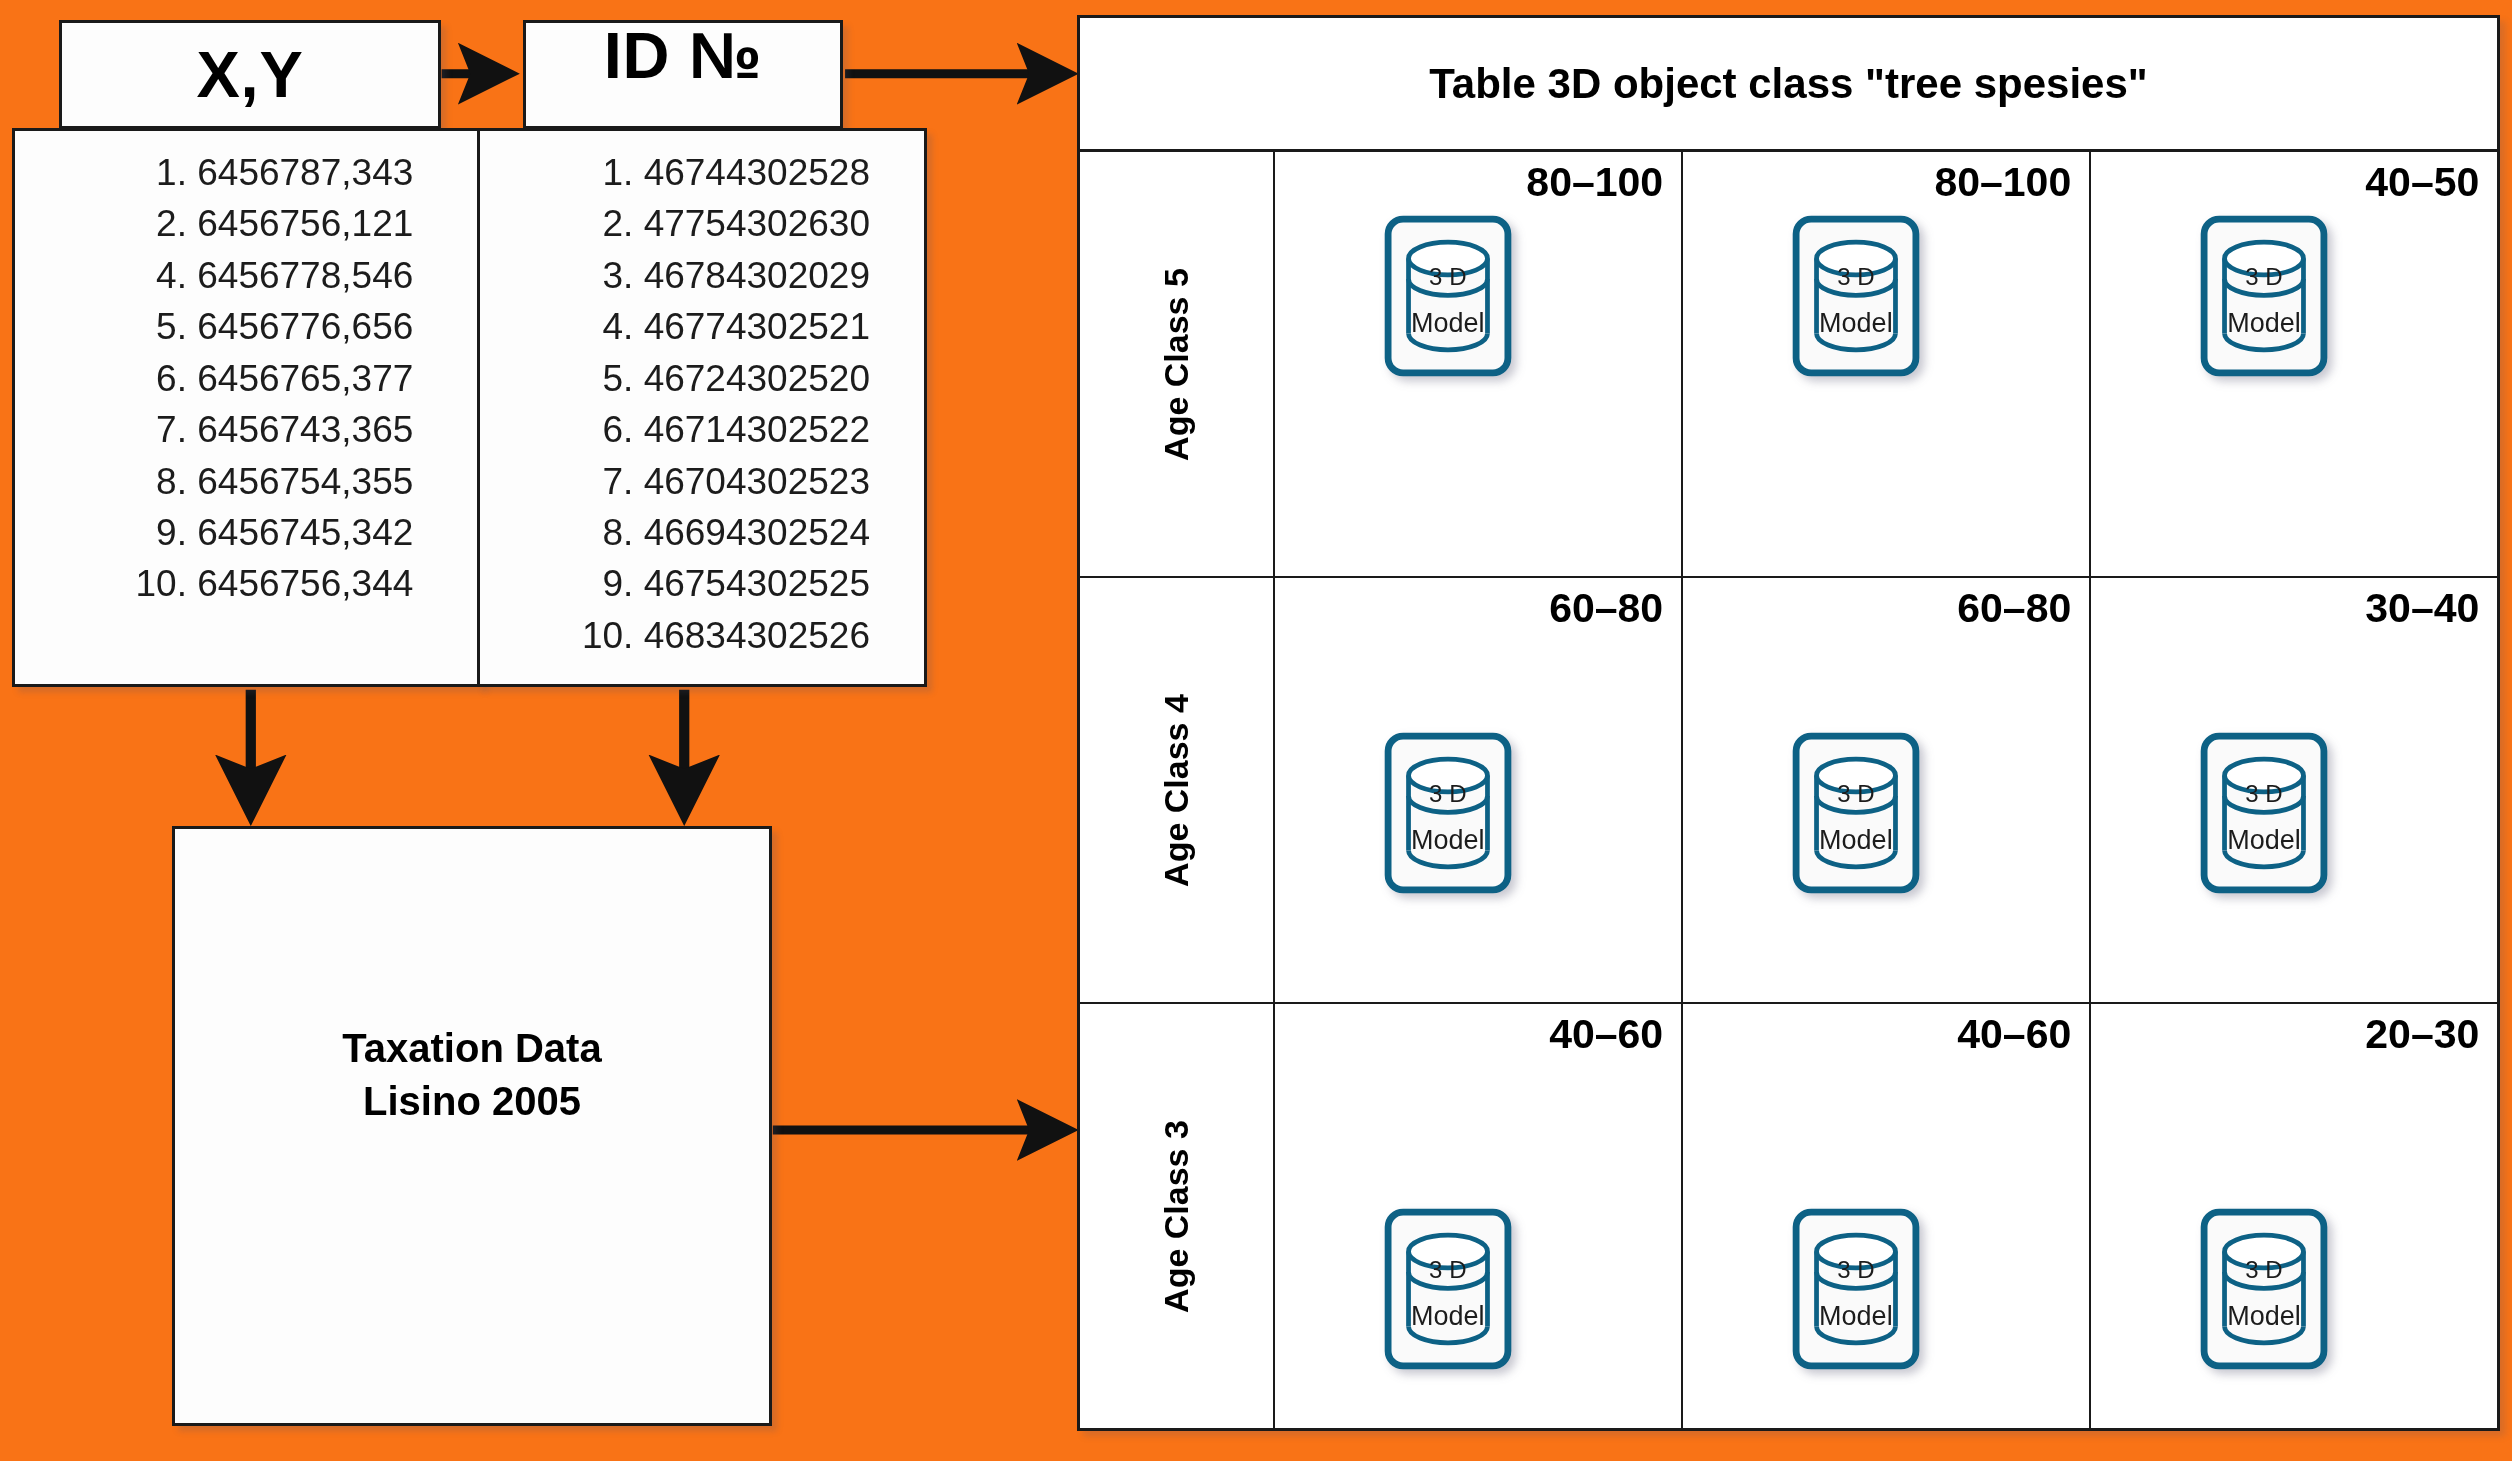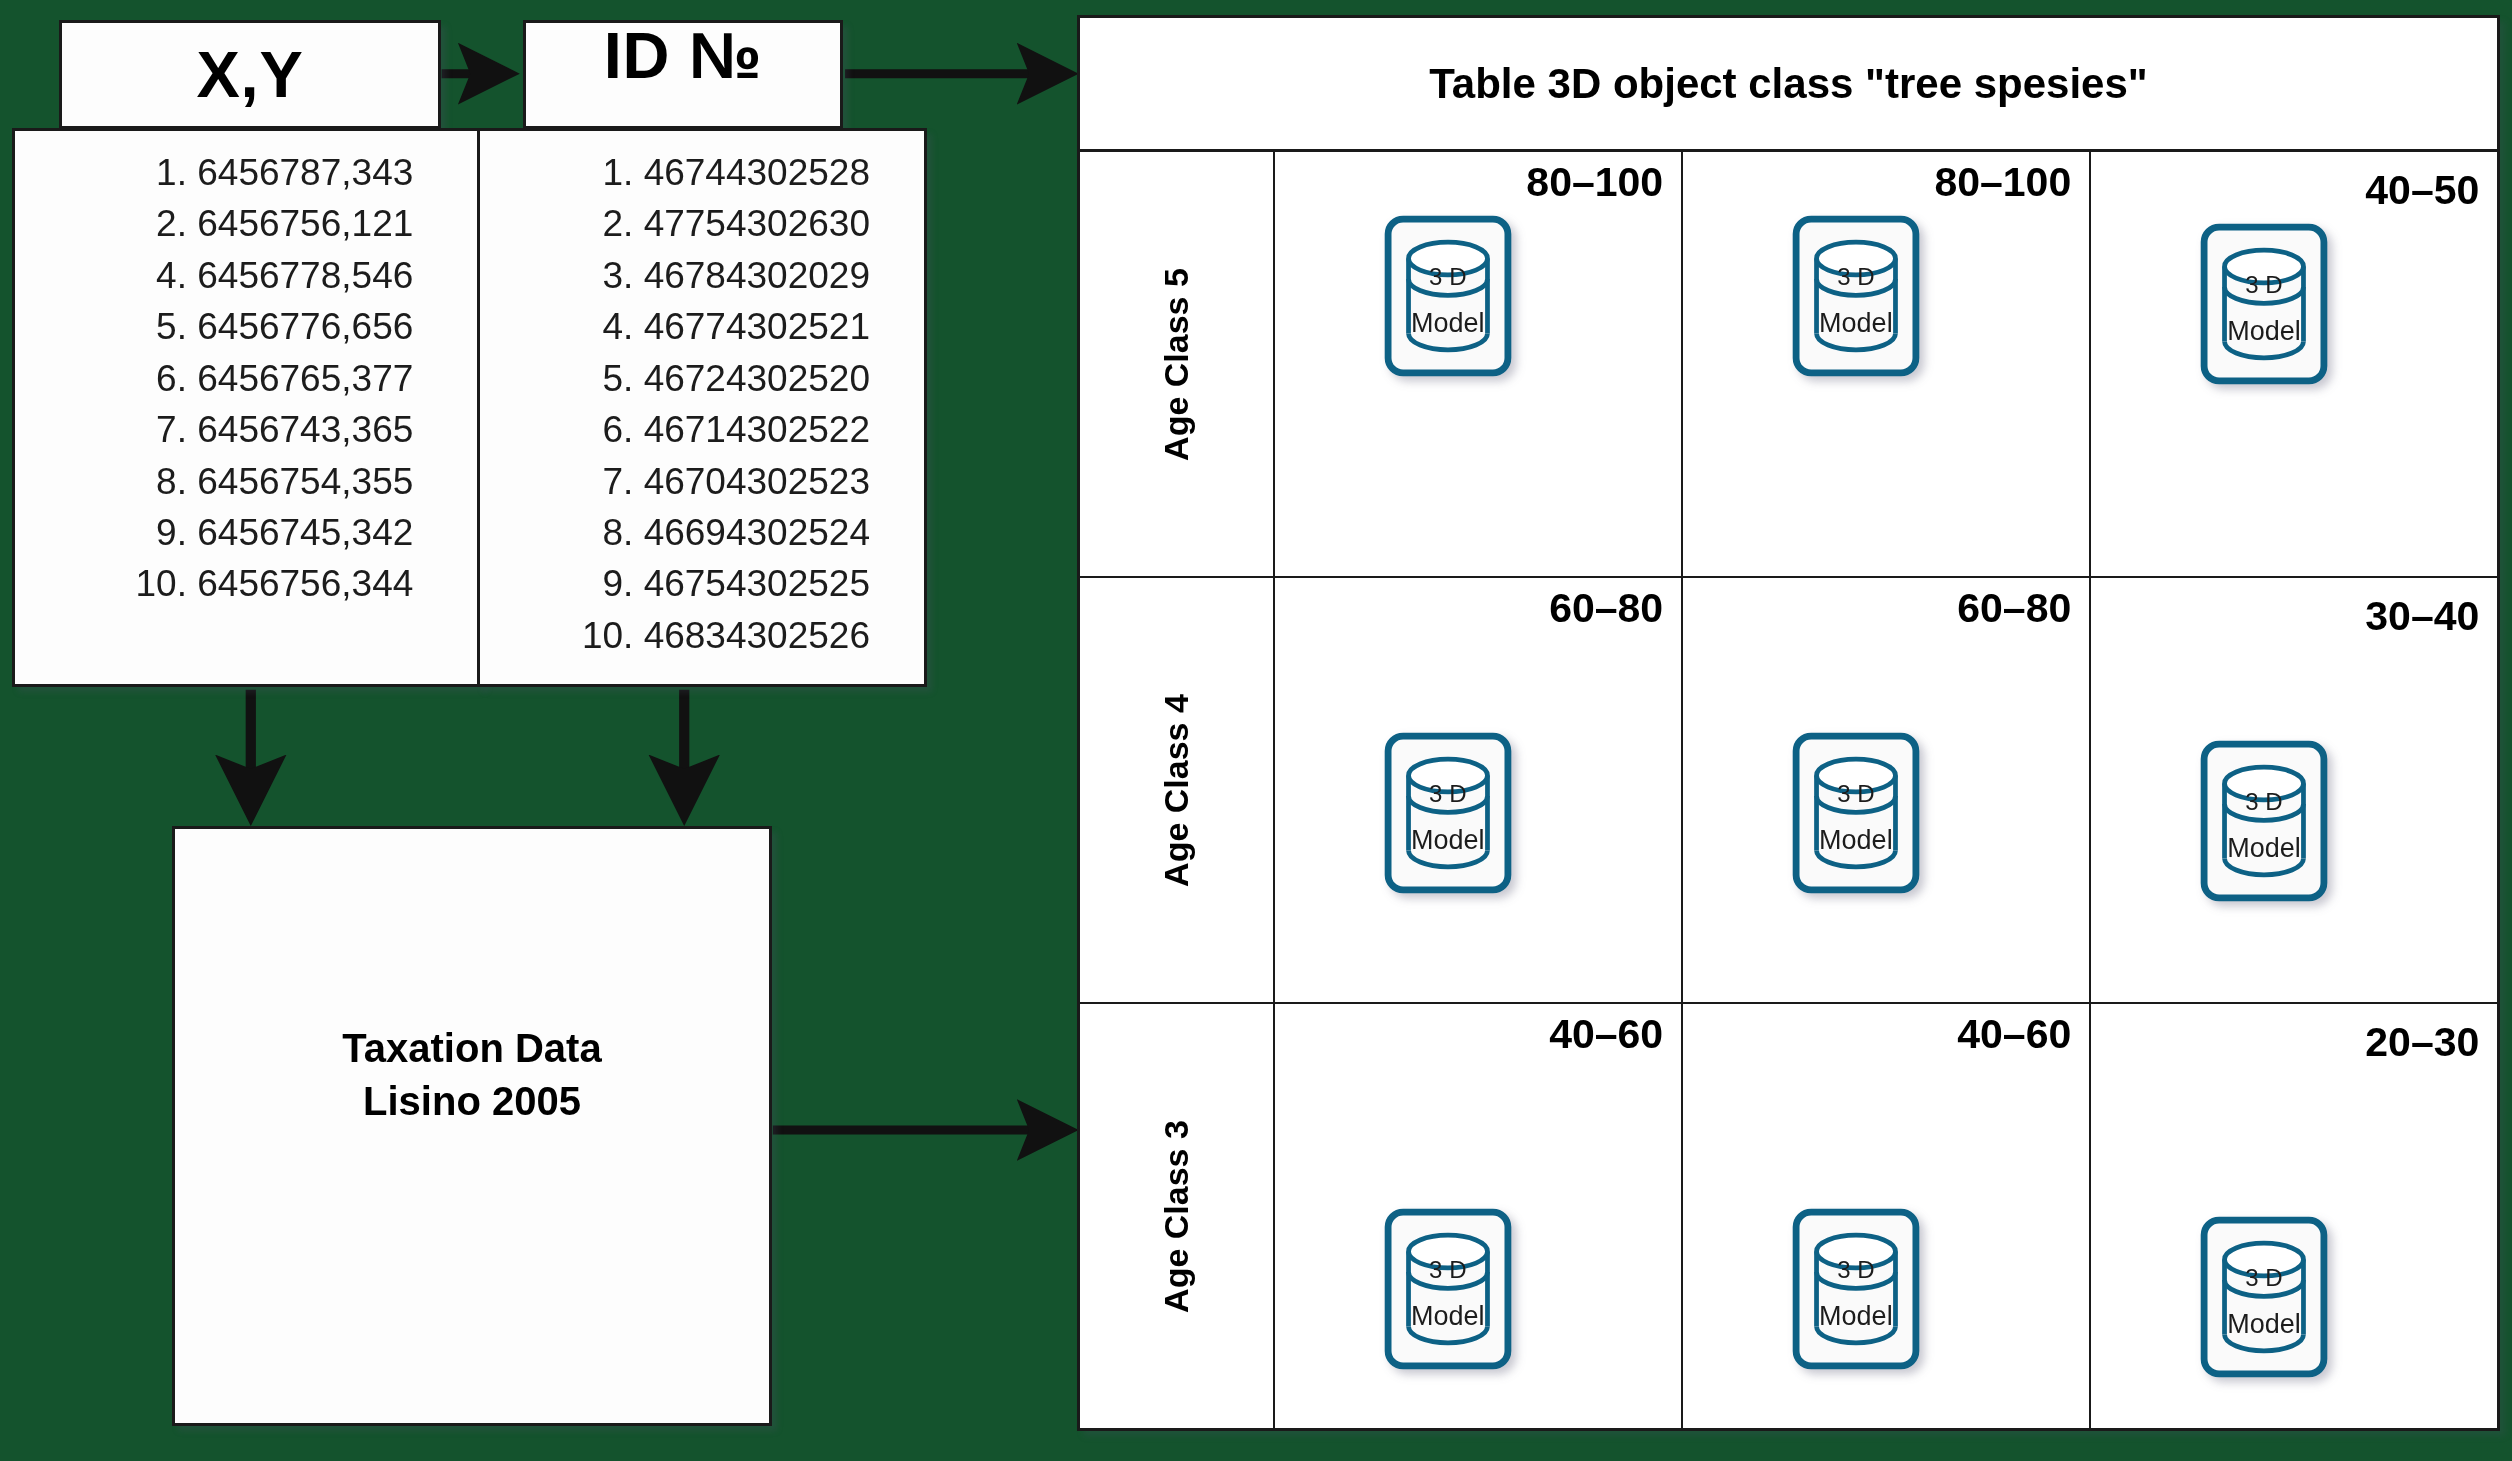--- a/index.html
+++ b/index.html
@@ -9,21 +9,21 @@
     background: #ffffff;
   }
   body {
     font-family: "Liberation Sans", sans-serif;
     color: #000000;
   }
   #stage {
     position: relative;
     width: 2512px;
     height: 1462px;
-    background: #14532d;
+    background: #f97316;
     overflow: hidden;
   }
 
   
   .box {
     position: absolute;
     background: #fdfdfd;
     border: 3.4px solid #1a1a1a;
     box-sizing: border-box;
     box-shadow: 6.1px 6.1px 6.1px rgba(80, 80, 110, 0.22);
@@ -165,21 +165,21 @@
     font-weight: 700;
   }
 
   .data-cell {
     flex: 1 1 0;
     border-right: 2.7px solid #1a1a1a;
     box-sizing: border-box;
     position: relative;
     padding: 9.5px 17.7px 0 0;
   }
-  .data-cell:last-child { border-right: none; margin-top: 8px; }
+  .data-cell:last-child { border-right: none; }
 
   .age-range {
     text-align: right;
     font-size: 41px;
     font-weight: 700;
     line-height: 1;
     white-space: nowrap;
   }
 
   

